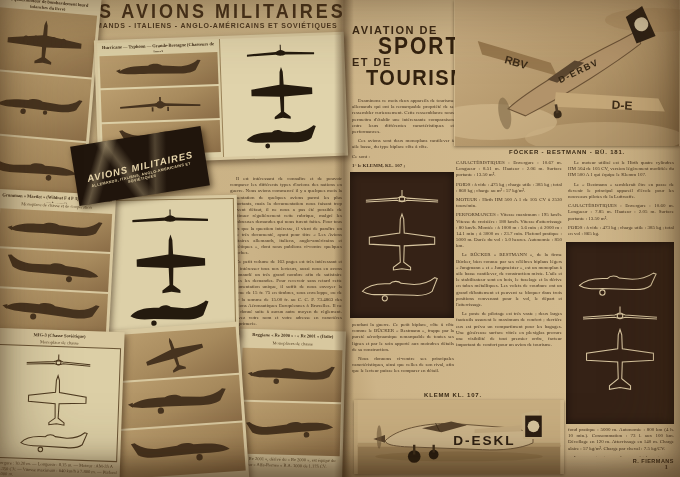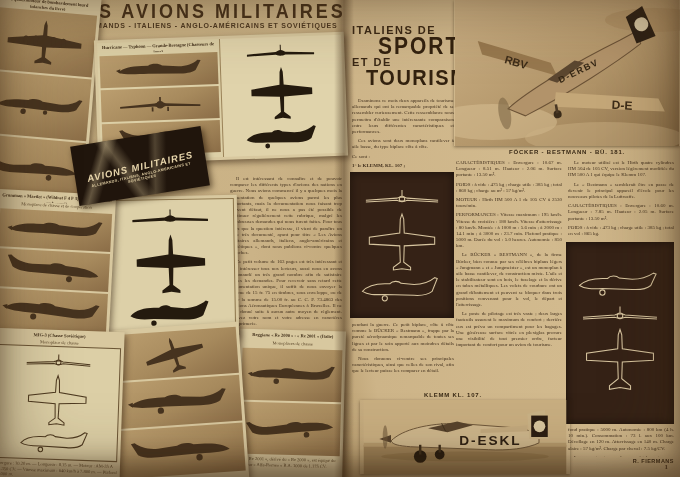--- a/index.html
+++ b/index.html
@@ -241,21 +241,21 @@
           <circle cx="26" cy="17" r="2.5"></circle>
         </svg>
       </div>
       <div class="tiny" style="height:14px;text-align:left;margin-top:2px;">Le « Re 2001 », dérivé du « Re 2000 », est équipé du moteur « Alfa-Romeo » R.A. 1000 de 1.175 CV.</div>
     </div>
   </div>
 
   <div class="page page-right">
 
     <div class="abs" style="left:10px;top:24px;width:100px;">
-      <div class="rp-k1">ITALIENS DE</div>
+      <div class="rp-k1">AVIATION DE</div>
       <div class="rp-k2">SPORT</div>
       <div class="rp-k3">ET DE</div>
       <div class="rp-k4">TOURISME</div>
     </div>
 
     <div class="micro abs" style="left:10px;top:98px;width:102px;height:72px;">
       <p>Examinons ce mois deux appareils de tourisme allemands qui ont la remarquable propriété de se ressembler curieusement. Cette ressemblance nous permettra d'établir une intéressante comparaison entre leurs différentes caractéristiques et performances.</p>
       <p>Ces avions sont deux monoplans cantilever à aile basse, du type biplace côte à côte.</p>
       <p class="nol">Ce sont :</p>
       <p class="nol" style="font-weight:bold;">1° le KLEMM, KL. 107 ;</p>
@@ -341,21 +341,21 @@
       </svg>
     </div>
 
     <div class="micro abs" style="left:226px;top:427px;width:106px;height:30px;">
       <p class="nol">fond pratique : 5000 m. Autonomie : 800 km (4 h. 10 min.). Consommation : 73 l. aux 100 km. Décollage en 120 m. Atterrissage en 140 m. Charge alaire : 57 kg/m². Charge par cheval : 7.5 kg/CV.</p>
       <p>Le constructeur donne également une caractéristique originale : les dimensions de la caisse nécessaire à « l'emballage » de l'appareil : 5.8 × 1.8 × 7.3 m. Volume 75 m³.</p>
     </div>
     <div class="sig abs" style="left:226px;top:458px;width:106px;">R. FIERMANS</div>
 
     <div class="caption-bold abs" style="left:8px;top:392px;width:206px;">KLEMM KL. 107.</div>
-    <div class="abs" style="left:18px;top:400px;width:210px;height:74px;overflow:hidden;box-shadow:0 1px 3px rgba(50,32,12,.5);">
+    <div class="abs" style="left:12px;top:400px;width:210px;height:74px;overflow:hidden;box-shadow:0 1px 3px rgba(50,32,12,.5);">
       <svg width="210" height="74" viewBox="0 0 208 76">
         <defs>
           <linearGradient id="gnd1" x1="0" y1="0" x2="0" y2="1">
             <stop offset="0" stop-color="#c7ad7f"></stop>
               <stop offset="1" stop-color="#b2placeholder" stop-opacity="0"></stop>
           </linearGradient>
         </defs>
         <rect width="208" height="48" fill="#c8ae80"></rect>
         <rect y="46" width="208" height="30" fill="#9d8258"></rect>
         <rect y="44" width="208" height="4" fill="#b59a6c"></rect>

